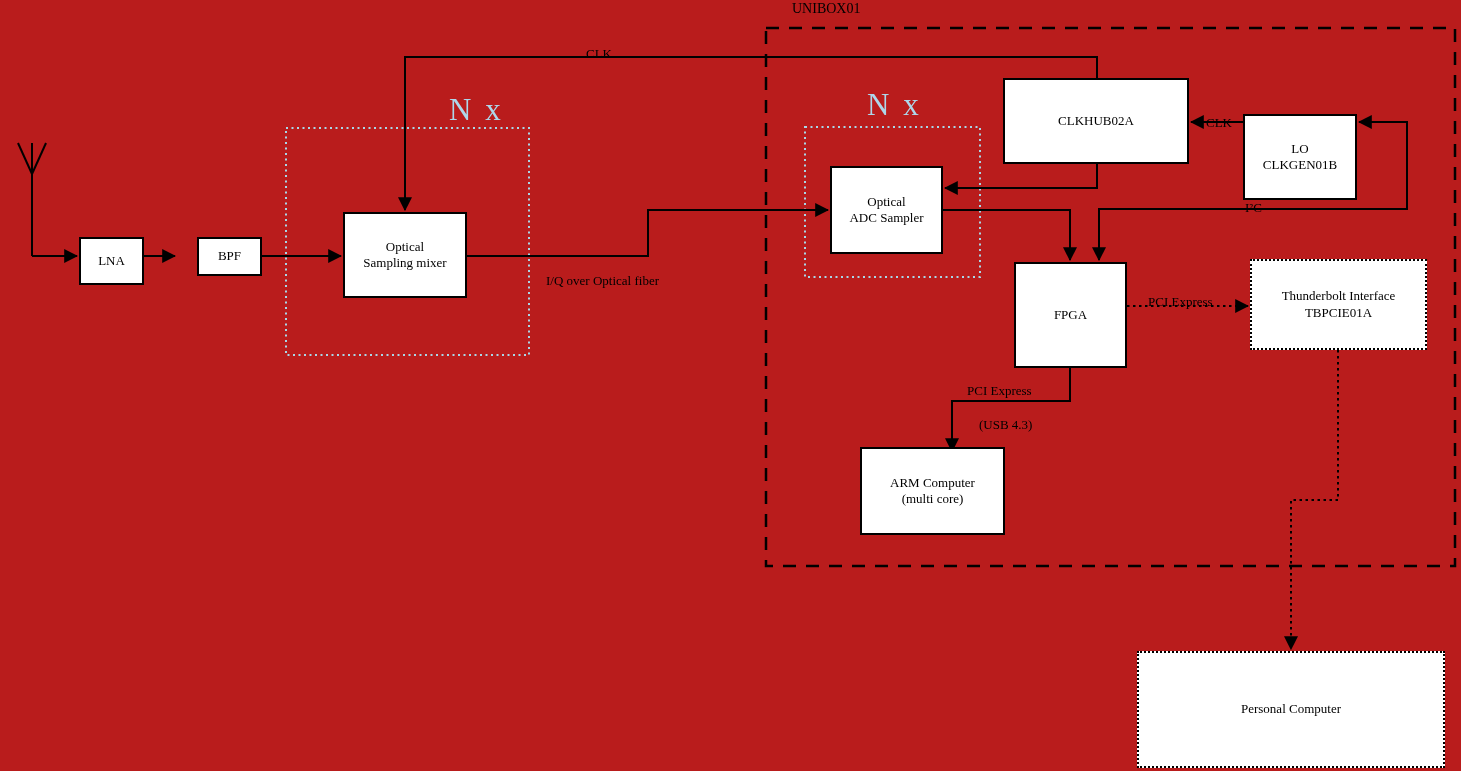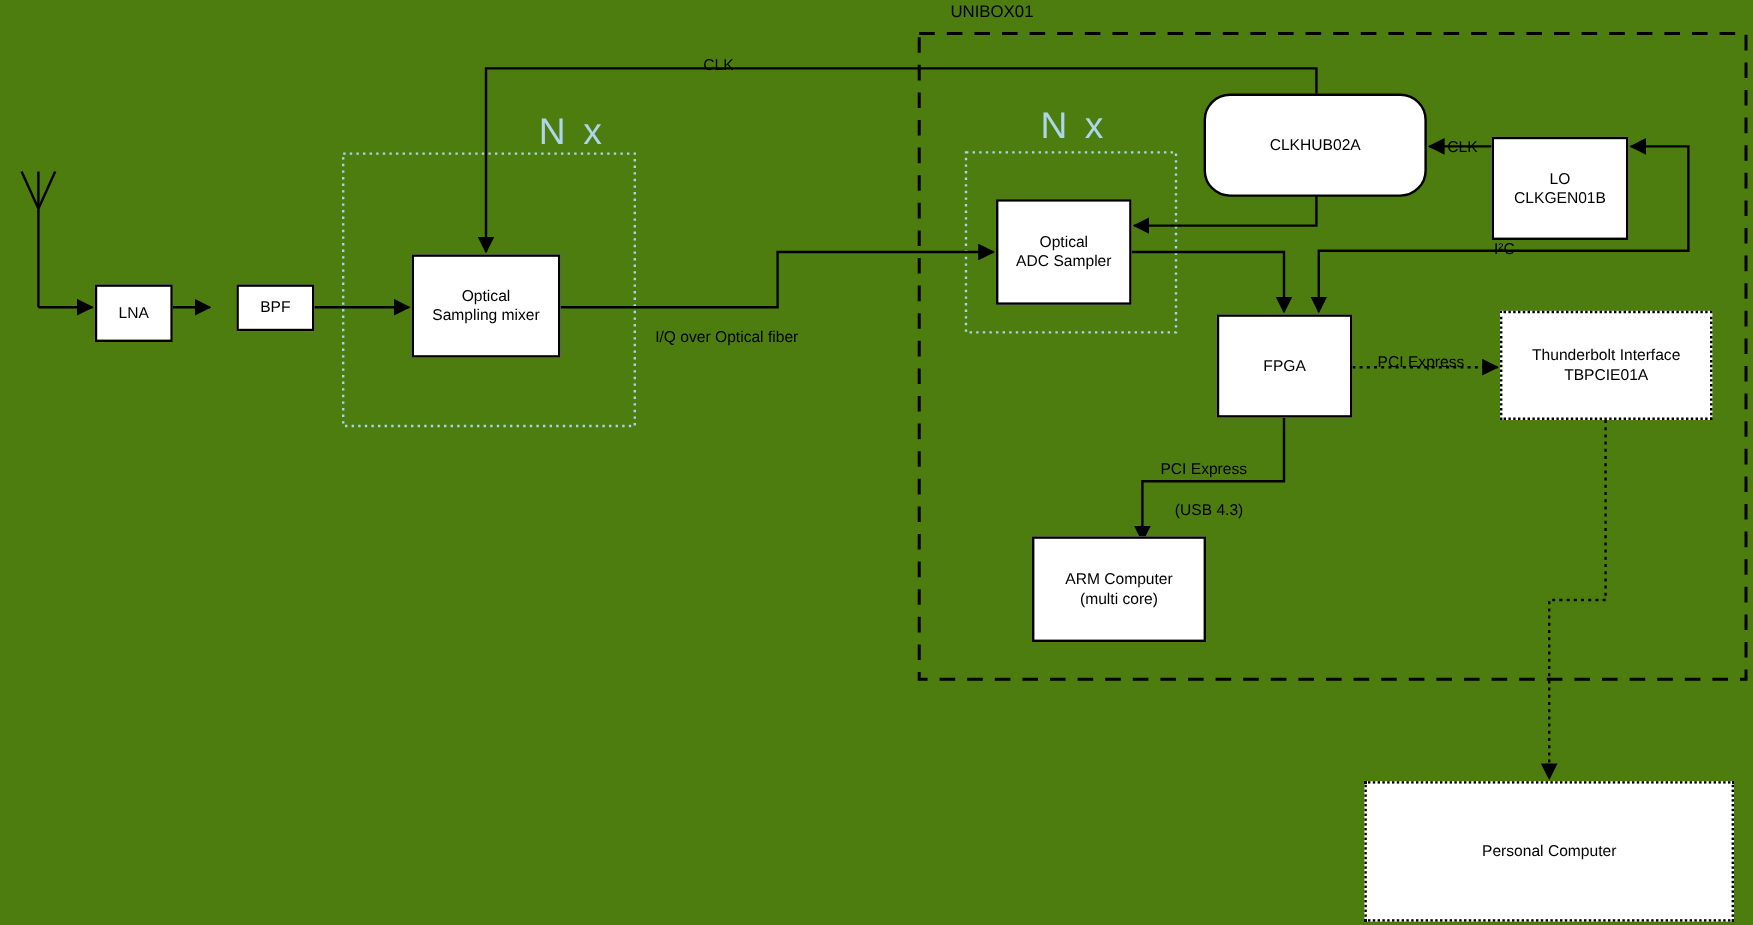--- a/index.html
+++ b/index.html
@@ -1,17 +1,17 @@
 <!DOCTYPE html>
 <html><head>
 <meta charset="utf-8">
 <style>
   html,body{margin:0;padding:0;background:#ffffff;}
-  #canvas{position:relative;width:1461px;height:771px;background:#4d7c0f;
-          font-family:Liberation Sans, sans-serif;color:#000;overflow:hidden;}
+  #canvas{position:relative;width:1461px;height:771px;background:#b91c1c;
+          font-family:Liberation Serif, serif;color:#000;overflow:hidden;}
   #wires{position:absolute;left:0;top:0;width:1461px;height:771px;}
   .box{position:absolute;display:flex;align-items:center;justify-content:center;
        text-align:center;white-space:pre-line;background:#ffffff;
        border:2px solid #000;font-size:13px;line-height:1.25;box-sizing:border-box;}
   .box.dotted{border:2px dotted #000;}
   .edge-label{position:absolute;font-size:13px;line-height:1.1;white-space:nowrap;margin-top:11px;}
   .group-title{position:absolute;font-size:14px;white-space:nowrap;}
   .nx-label{position:absolute;font-size:31px;letter-spacing:3px;white-space:nowrap;}
 </style>
 </head>
@@ -54,24 +54,24 @@
   <div class="group-title" style="left:792px;top:1px;">UNIBOX01</div>
   <div class="nx-label" style="left:449px;top:92px;color:#aed6ea;">N x</div>
   <div class="nx-label" style="left:867px;top:87px;color:#aed6ea;">N x</div>
 
   <div class="box" style="left:79px;top:237px;width:65px;height:48px;">LNA</div>
   <div class="box" style="left:177px;top:237px;width:65px;height:39px;margin-left:20px;">BPF</div>
   <div class="box" style="left:343px;top:212px;width:124px;height:86px;">Optical
 Sampling mixer</div>
   <div class="box" style="left:830px;top:166px;width:113px;height:88px;">Optical
 ADC Sampler</div>
-  <div class="box" style="left:1003px;top:78px;width:186px;height:86px;border-radius:22px;">CLKHUB02A</div>
+  <div class="box" style="left:1003px;top:78px;width:186px;height:86px;">CLKHUB02A</div>
   <div class="box" style="left:1243px;top:78px;width:114px;height:86px;margin-top:36px;">LO
 CLKGEN01B</div>
-  <div class="box" style="left:1014px;top:262px;width:113px;height:86px;">FPGA</div>
+  <div class="box" style="left:1014px;top:262px;width:113px;height:106px;">FPGA</div>
   <div class="box" style="left:860px;top:447px;width:145px;height:88px;">ARM Computer
 (multi core)</div>
   <div class="box dotted" style="left:1250px;top:259px;width:177px;height:91px;">Thunderbolt Interface
 TBPCIE01A</div>
   <div class="box dotted" style="left:1137px;top:651px;width:308px;height:117px;">Personal Computer</div>
 
   <div class="edge-label" style="left:586px;top:36px;">CLK</div>
   <div class="edge-label" style="left:1206px;top:105px;">CLK</div>
   <div class="edge-label" style="left:1245px;top:190px;">I²C</div>
   <div class="edge-label" style="left:546px;top:263px;">I/Q over Optical fiber</div>

